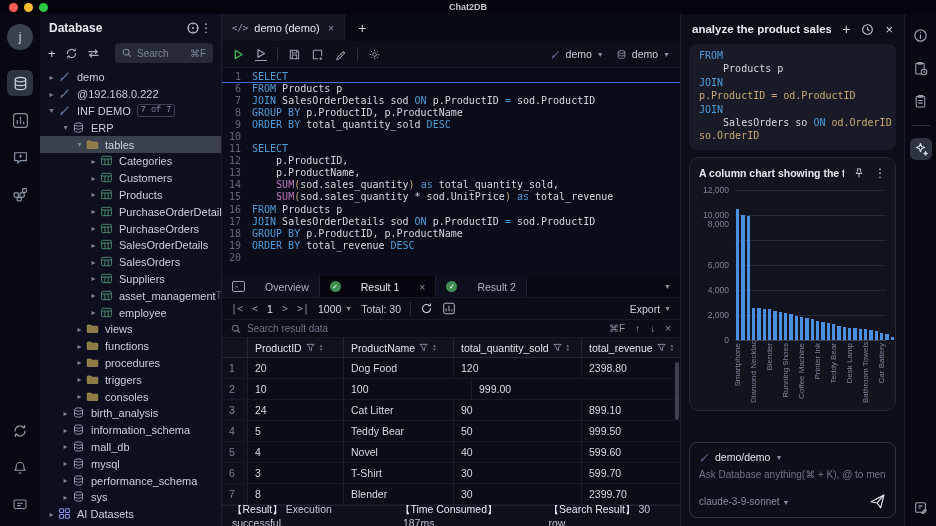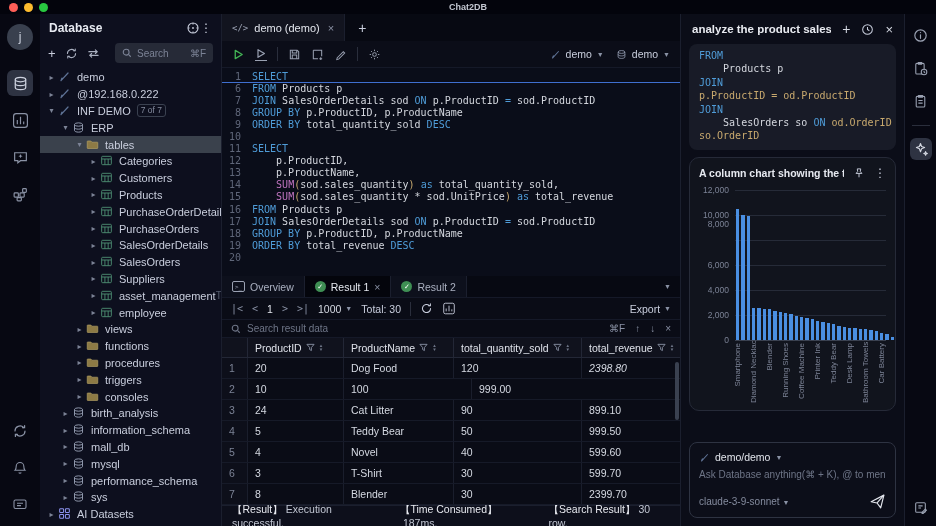--- a/index.html
+++ b/index.html
@@ -29,21 +29,21 @@
   .sb-title { font-weight:bold; font-size:12px; flex:1; color:#e6e9f0; }
   .sb-dots { color:#c9cedd; font-size:12px; }
   .sb-tools { display:flex; align-items:center; gap:9px; padding:1px 8px 6px; color:#aab0c0; }
   .sb-search { margin-left:auto; background:#262a37; border-radius:4px; height:20px; display:flex; align-items:center; gap:5px; padding:0 7px; width:98px; color:#7c8396; font-size:10px; }
   .sb-search .ph { flex:1; }
   .tree { flex:1; overflow:hidden; }
   .tree-row { height:16.8px; display:flex; align-items:center; padding-right:6px; color:#c9cedd; white-space:nowrap; font-size:11px; }
   .tree-row.selected { background:#3a414c; }
   .chev { width:11px; font-size:8px; color:#7c8396; text-align:center; flex-shrink:0; }
   .ticon { width:14px; height:14px; margin:0 5px 0 1px; flex-shrink:0; }
-  .badge { margin-left:6px; font-size:8.5px; color:#848b9e; border:1px solid #3a4150; border-radius:3px; padding:0 3px; line-height:11px; }
+  .badge { margin-left:6px; font-size:8.5px; color:#848b9e; border:1px solid #3a4150; border-radius:3px; padding:0 3px; line-height:11px;font-family:Liberation Mono, monospace; }
   .trailing { margin-left:auto; color:#565e70; font-size:10px; }
   
   .middle { width:459px; display:flex; flex-direction:column; background:#0a0c16; border-right:1px solid #1b1f2e; flex-shrink:0; }
   .tabbar { height:27px; background:#070912; display:flex; align-items:stretch; }
   .etab { background:#12141f; display:flex; align-items:center; gap:6px; padding:0 10px; border-right:1px solid #1b1f2e; }
   .etab-icon { color:#9aa1b2; font-size:9px; font-family:"DejaVu Sans Mono",monospace; }
   .etab-label { color:#e2e5ec; }
   .etab-close { color:#8a92a5; font-size:11px; margin-left:2px; }
   .tab-plus { display:flex; align-items:center; padding:0 13px; color:#c9cedd; font-size:14px; }
   .edit-toolbar { height:27px; display:flex; align-items:center; gap:10px; padding:0 10px; background:#0b0d18; border-bottom:1px solid #151928; }
@@ -53,21 +53,21 @@
   .caret { font-size:7px; color:#8a92a5; }
   
   .editor { height:208px; background:#0a0d19; padding-top:3px; font-family:"DejaVu Sans Mono",monospace; font-size:10px; overflow:hidden; }
   .ed-line { display:flex; height:12.05px; line-height:12.05px; }
   .ed-line.fold { border-bottom:1px solid #3f6fd0; }
   .gutter { width:30px; text-align:right; padding-right:11px; color:#5f6679; flex-shrink:0; }
   .codeln { margin:0; font-family:inherit; white-space:pre; }
   .c-k { color:#4f9cd8; } .c-t { color:#d4d7de; } .c-f { color:#c075c0; } .c-y { color:#c8a96e; }
   
   .rtabs { height:22px; display:flex; align-items:stretch; background:#070912; border-bottom:1px solid #151928; }
-  .rtab { display:flex; align-items:center; gap:5px; padding:0 10px; font-size:10.5px; color:#aab0c0; background:#0d101c; border-right:1px solid #1b1f2e; }
+  .rtab { display:flex; align-items:center; gap:20px; padding:0 10px; font-size:10.5px; color:#aab0c0; background:#0d101c; border-right:1px solid #1b1f2e; }
   .rtab.active { background:#04050c; color:#e6e9f0; }
   .check { width:11px; height:11px; border-radius:50%; background:#3f8f54; color:#fff; font-size:7px; display:flex; align-items:center; justify-content:center; }
   .term-icon { width:13px; height:11px; border:1px solid #9aa1b2; border-radius:2px; color:#9aa1b2; font-size:6px; font-family:"DejaVu Sans Mono",monospace; display:flex; align-items:center; justify-content:center; }
   .rtabs-end { margin-left:auto; display:flex; align-items:center; padding:0 9px; color:#8a92a5; }
   
   .pagebar { height:22px; display:flex; align-items:center; gap:9px; padding:0 9px; color:#aab0c0; font-size:10.5px; border-bottom:1px solid #151928; }
   .nav-g { color:#8a92a5; font-family:"DejaVu Sans Mono",monospace; font-size:10px; }
   .pnum { color:#e2e5ec; }
   .psize { display:flex; align-items:center; gap:4px; color:#d5d9e2; }
   .ptotal { color:#c9cedd; }
@@ -763,21 +763,21 @@
               <span>▼</span>
             </span>
           </div>
         </div>
       <div>
           <div class="trow">
             <div class="td rownum" style="width:26px">1</div>
             <div class="td" style="width:96px;">20</div>
             <div class="td" style="width:110px;">Dog Food</div>
             <div class="td" style="width:128px;">120</div>
-            <div class="td" style="width:98px;border-right:none;font-style:italic;">2398.80</div>
+            <div class="td" style="width:98px;border-right:none;">2398.80</div>
           </div>
           <div class="trow">
             <div class="td rownum" style="width:26px">2</div>
             <div class="td" style="width:96px;">10</div>
             <div class="td" style="width:128px;">100</div>
             <div class="td" style="width:98px;border-right:none;">999.00</div>
           </div>
           <div class="trow">
             <div class="td rownum" style="width:26px">3</div>
             <div class="td" style="width:96px;">24</div>

